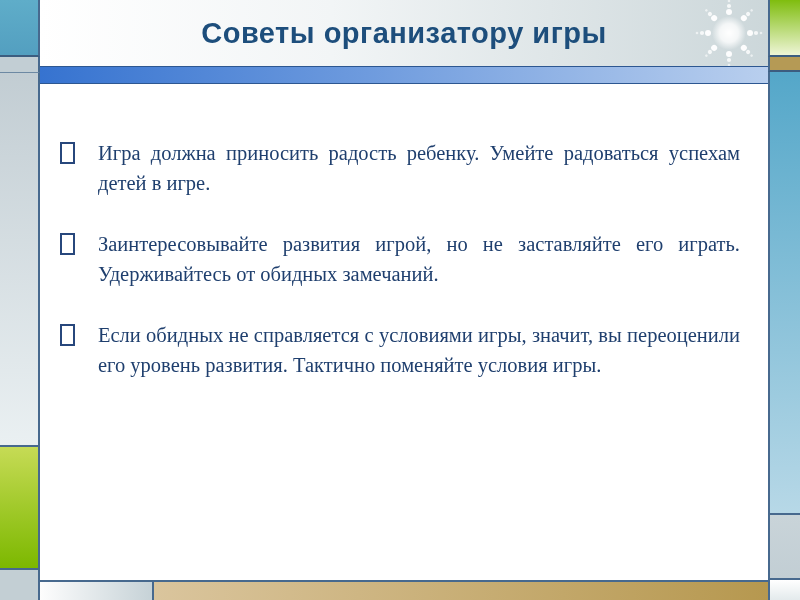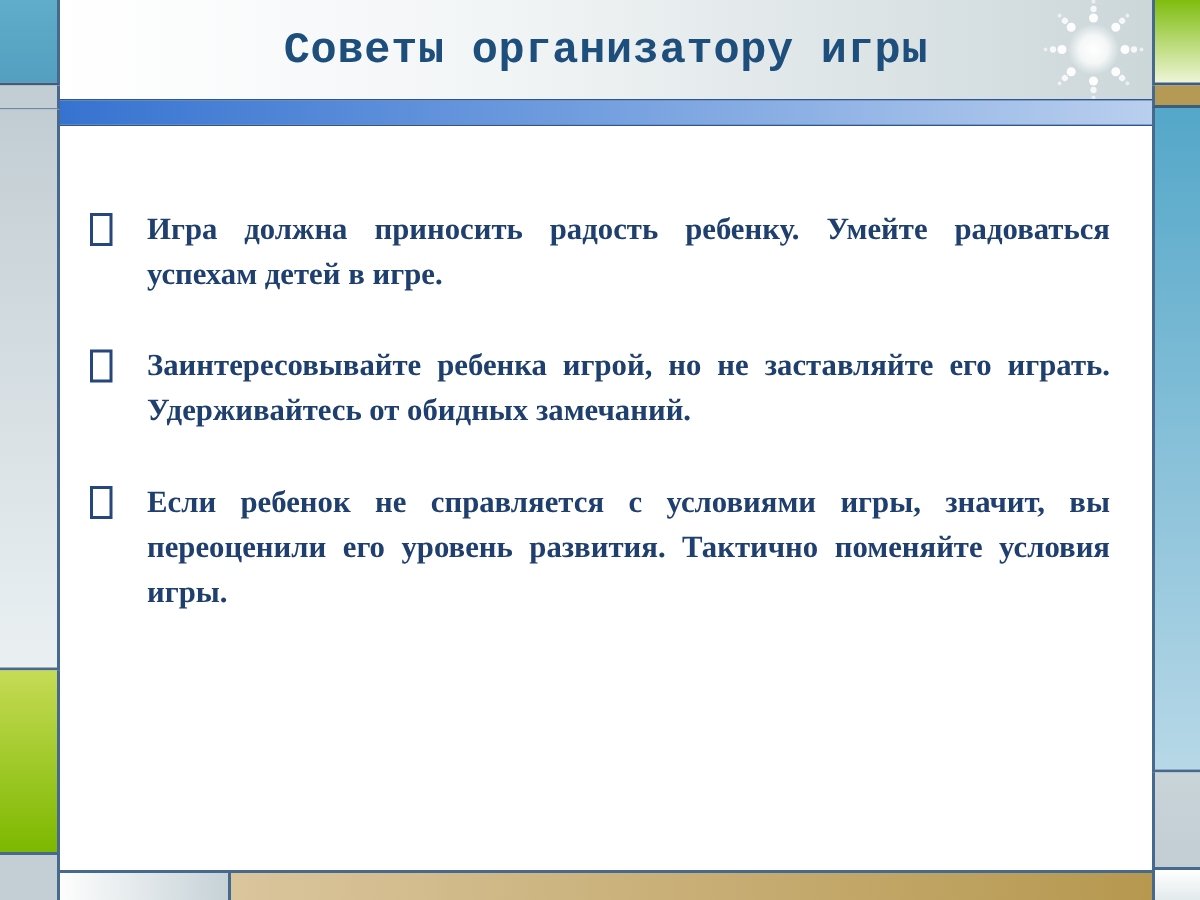--- a/index.html
+++ b/index.html
@@ -25,36 +25,36 @@
   .rc-white{top:580px;height:20px;background:linear-gradient(to bottom,#ffffff,#e3eaec);}
   
   .header{
     position:absolute;left:40px;top:0;width:728px;height:66px;
     background:linear-gradient(to right,#ffffff 0%,#f2f5f6 40%,#ccd7da 100%);
   }
   .title{
     position:absolute;left:0;top:0;width:100%;height:66px;
     display:flex;align-items:center;justify-content:center;
     box-sizing:border-box;
-    font-family:Liberation Mono, monospace;font-weight:bold;
+    font-family:Liberation Sans, sans-serif;font-weight:bold;
     font-size:29px;color:#1d4e7c;letter-spacing:0.5px;
   }
   .sun{position:absolute;left:651px;top:-5px;width:76px;height:76px;}
   
   .accent-bar{
     position:absolute;left:40px;top:66px;width:728px;height:18px;
     box-sizing:border-box;border-top:1px solid #2d5791;border-bottom:1px solid #2d5791;
     background:linear-gradient(to right,#3673d0,#6e9bde 45%,#b9cfee);
   }
   
   .content{
     position:absolute;left:40px;top:84px;width:728px;height:496px;
     background:#ffffff;padding-top:54px;box-sizing:border-box;
   }
-  .bullet-row{display:flex;margin:0 28px 31px 20px;font-weight:bold;}
+  .bullet-row{display:flex;margin:0 28px 31px 20px;}
   .bullet-marker{
     flex:none;width:11px;height:18px;margin:4px 0 0 0;
     border:2px solid #27477c;background:transparent;
   }
   .bullet-text{
     flex:1;margin-left:23px;text-align:justify;
     font-size:20.5px;line-height:30px;color:#1f3f6e;
   }
   
   .bottom-left{
@@ -139,25 +139,25 @@
 
   <div class="accent-bar"></div>
 
   <div class="content">
     <div class="bullet-row">
       <span class="bullet-marker"></span>
       <div class="bullet-text">Игра должна приносить радость ребенку. Умейте радоваться успехам детей в игре.</div>
     </div>
     <div class="bullet-row">
       <span class="bullet-marker"></span>
-      <div class="bullet-text">Заинтересовывайте ребенка игрой, но не заставляйте его играть. Удерживайтесь от обидных замечаний.</div>
+      <div class="bullet-text">Заинтересовывайте развития игрой, но не заставляйте его играть. Удерживайтесь от обидных замечаний.</div>
     </div>
     <div class="bullet-row">
       <span class="bullet-marker"></span>
-      <div class="bullet-text">Если ребенок не справляется с условиями игры, значит, вы переоценили его уровень развития. Тактично поменяйте условия игры.</div>
+      <div class="bullet-text">Если обидных не справляется с условиями игры, значит, вы переоценили его уровень развития. Тактично поменяйте условия игры.</div>
     </div>
   </div>
 
   <div class="bottom-left"></div>
   <div class="bottom-tan"></div>
 
   <div class="right-col">
     <div class="rc-seg rc-green"></div>
     <div class="rc-seg rc-tan"></div>
     <div class="rc-seg rc-blue"></div>

